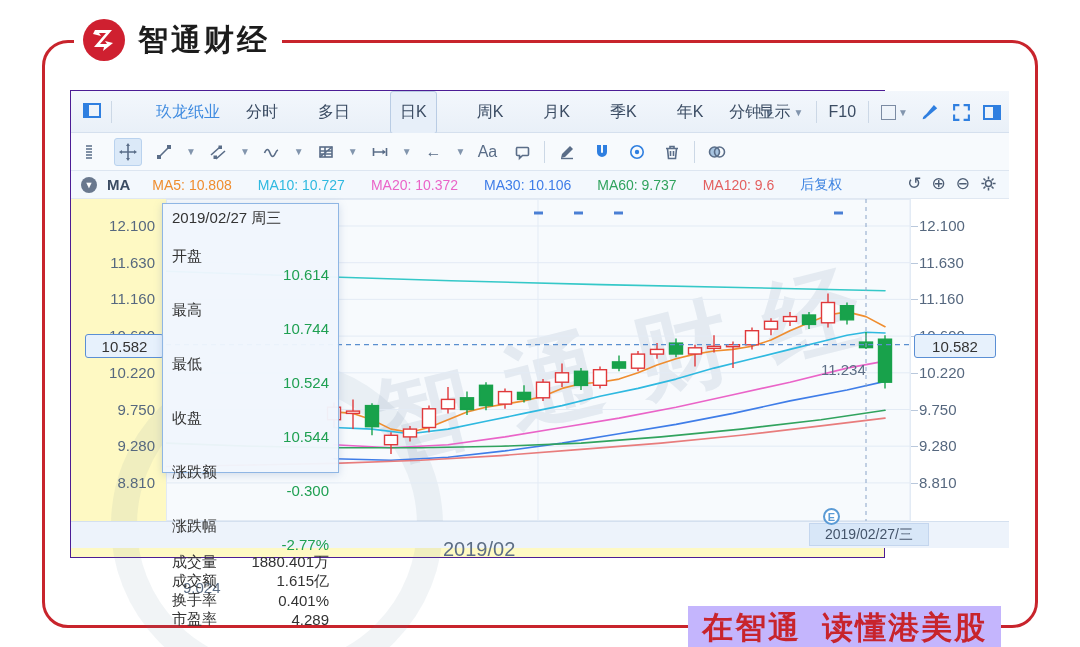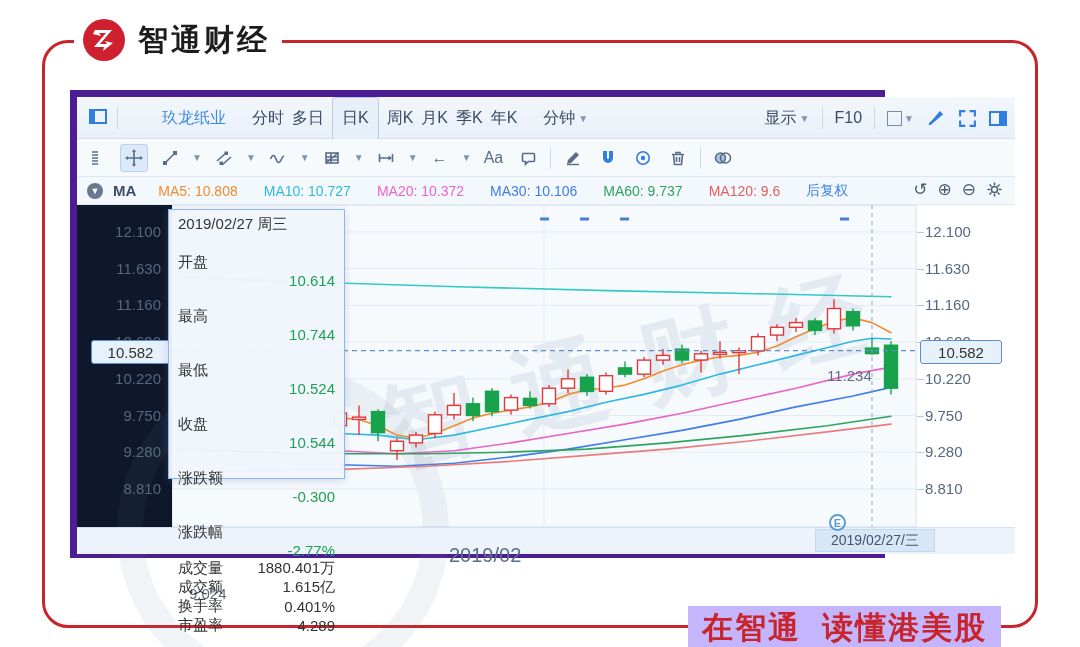--- a/index.html
+++ b/index.html
@@ -7,21 +7,21 @@
        font-family:"Liberation Sans","DejaVu Sans",sans-serif;color:#3b4c63;}
   .abs{position:absolute;}
   
   .frame{left:42px;top:40px;width:990px;height:582px;border:3px solid #c8242c;border-radius:26px;z-index:1;}
   .logo-badge{left:74px;top:6px;width:200px;height:68px;background:#fff;z-index:2;display:flex;align-items:center;gap:12px;padding-left:8px;}
   .logo-mark{width:44px;height:44px;}
   .logo-text{font-size:30px;font-weight:bold;color:#1c1c1c;letter-spacing:3px;white-space:pre;}
   .slogan{left:688px;top:606px;height:41px;background:#c4b5fd;z-index:3;padding:0 14px;
           font-size:31px;font-weight:bold;color:#c8242c;letter-spacing:2px;white-space:pre;line-height:44px;}
   
-  .app{left:70px;top:90px;width:815px;height:468px;background:#0f172a;border:7px solid #4c1d95;z-index:4;box-sizing:border-box;}
+  .app{left:70px;top:90px;width:815px;height:468px;background:#fef9c3;border:1px solid #4c1d95;z-index:4;box-sizing:border-box;}
   .row{position:absolute;left:0;width:938px;box-sizing:border-box;}
   .tabbar{top:0;height:42px;background:linear-gradient(#f3f7fc,#e9f0f8);border-bottom:1px solid #d5e0ee;}
   .toolbar{top:42px;height:38px;background:#f7fafd;border-bottom:1px solid #dde6f1;display:flex;align-items:center;gap:9px;padding:0 8px;}
   .legendrow{top:80px;height:28px;background:#f3f8fd;border-bottom:1px solid #e0e8f2;display:flex;align-items:center;gap:22px;padding:0 10px;font-size:14px;}
   .tabs{position:absolute;left:85px;top:0;height:42px;display:flex;align-items:center;gap:26px;font-size:16px;}
   .tab{color:#3b4c63;cursor:pointer;display:flex;align-items:center;gap:3px;}
   .tab.active{background:#e7eff9;border:1px solid #b9cce4;border-radius:3px;padding:10px 9px;}
   .stockname{color:#3f8be0;font-size:16px;}
   .caret{font-size:10px;color:#8295ad;}
   .tab-right{position:absolute;right:8px;top:0;height:42px;display:flex;align-items:center;gap:12px;font-size:16px;}
@@ -84,21 +84,21 @@
 
 <div class="abs slogan">在智通  读懂港美股</div>
 
 <div class="abs app">
 
   <div class="row tabbar">
     <span class="abs panel-icon panel-toggle-l"><span class="fill-l"></span></span>
     <span class="abs vdiv" style="left:40px;top:10px;"></span>
     <div class="tabs">
       <span class="stockname">玖龙纸业</span>
-      <span id="tabs-holder" style="display:flex;gap:8px;">
+      <span id="tabs-holder" style="display:flex;gap:40px;">
           <span class="tab">分时</span>
           <span class="tab">多日</span>
           <span class="tab active">日K</span>
           <span class="tab">周K</span>
           <span class="tab">月K</span>
           <span class="tab">季K</span>
           <span class="tab">年K</span>
         </span>
       <span class="tab">
         <span>分钟</span>

